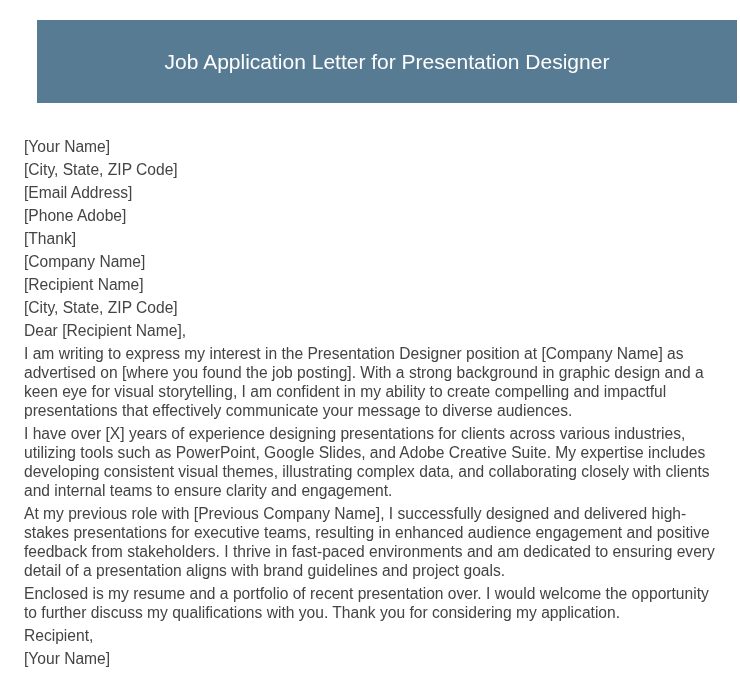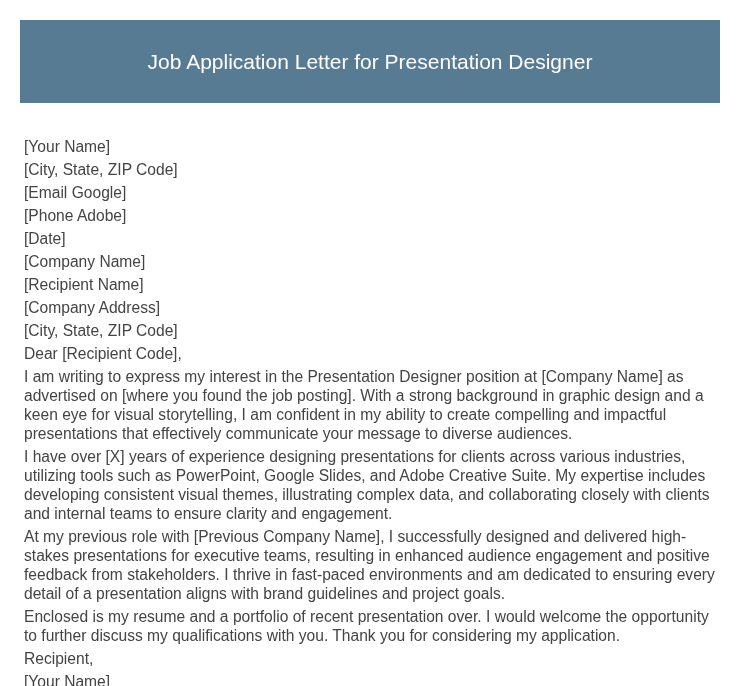--- a/index.html
+++ b/index.html
@@ -1,41 +1,40 @@
 <!DOCTYPE html>
 <html><head>
 <meta charset="utf-8">
 <style>
   html, body { margin: 0; padding: 0; background: #ffffff; }
   body { width: 740px; height: 686px; position: relative; overflow: hidden;
          font-family: "Liberation Sans", sans-serif; }
-  .header { position: absolute; left: 20px; top: 20px; width: 700px; height: 83px;
+  .header { position: absolute; left: 37px; top: 20px; width: 700px; height: 83px;
             background: #587b94; display: flex; align-items: center; justify-content: center; }
   .header h1 { margin: 0; font-weight: normal; color: #ffffff; font-size: 21px; letter-spacing: 0px; }
   .letter { position: absolute; left: 20px; top: 133px; width: 705px;
             color: #444444; font-size: 15.6px; line-height: 19px; }
   .letter div { margin: 4px; }
 </style>
 </head>
 <body>
 
 <div class="header">
   <h1>Job Application Letter for Presentation Designer</h1>
 </div>
 
 <div class="letter">
   <div>[Your Name]</div>
   <div>[City, State, ZIP Code]</div>
-  <div>[Email Google]</div>
+  <div>[Email Address]</div>
   <div>[Phone Adobe]</div>
-  <div>[Date]</div>
+  <div>[Thank]</div>
   <div>[Company Name]</div>
   <div>[Recipient Name]</div>
-  <div>[Company Address]</div>
   <div>[City, State, ZIP Code]</div>
-  <div>Dear [Recipient Code],</div>
+  <div>Dear [Recipient Name],</div>
   <div>I am writing to express my interest in the Presentation Designer position at [Company Name] as advertised on [where you found the job posting]. With a strong background in graphic design and a keen eye for visual storytelling, I am confident in my ability to create compelling and impactful presentations that effectively communicate your message to diverse audiences.</div>
   <div>I have over [X] years of experience designing presentations for clients across various industries, utilizing tools such as PowerPoint, Google Slides, and Adobe Creative Suite. My expertise includes developing consistent visual themes, illustrating complex data, and collaborating closely with clients and internal teams to ensure clarity and engagement.</div>
   <div>At my previous role with [Previous Company Name], I successfully designed and delivered high-stakes presentations for executive teams, resulting in enhanced audience engagement and positive feedback from stakeholders. I thrive in fast-paced environments and am dedicated to ensuring every detail of a presentation aligns with brand guidelines and project goals.</div>
   <div>Enclosed is my resume and a portfolio of recent presentation over. I would welcome the opportunity to further discuss my qualifications with you. Thank you for considering my application.</div>
   <div>Recipient,</div>
   <div>[Your Name]</div>
 </div>
 
 </body></html>

